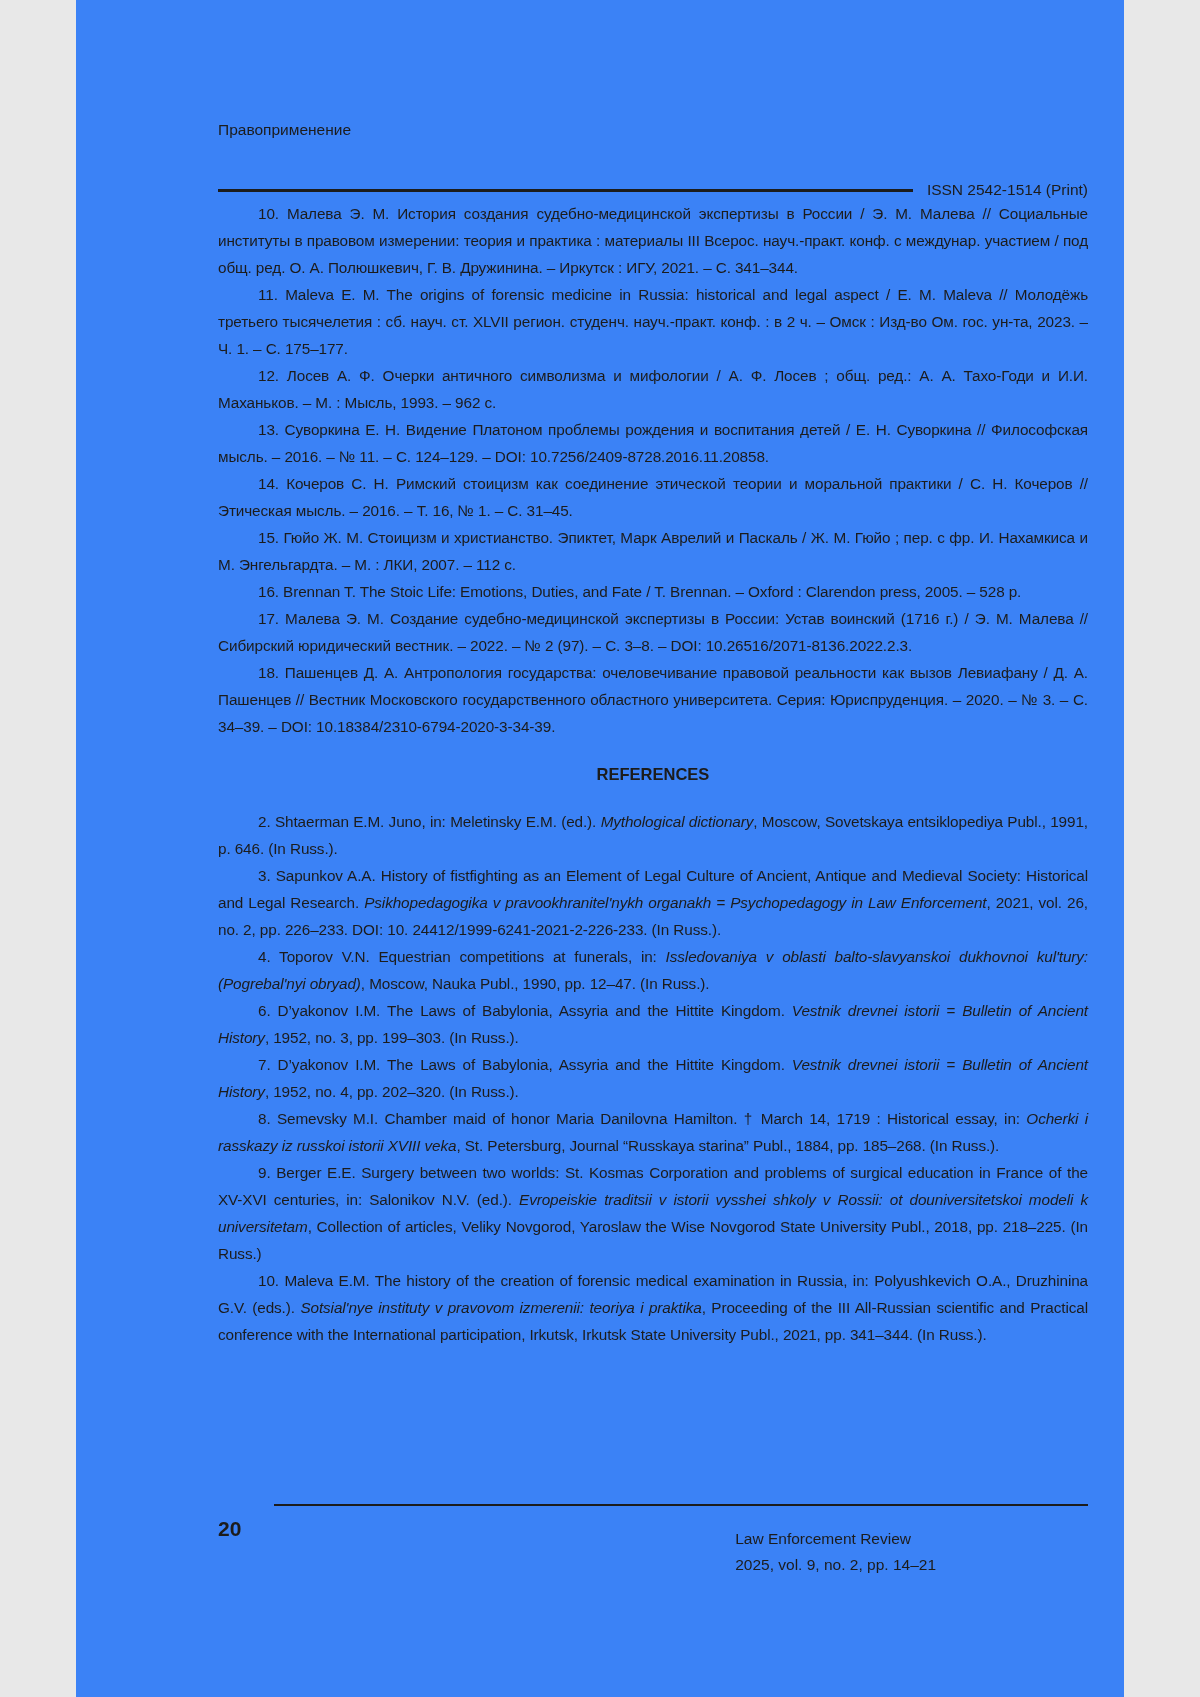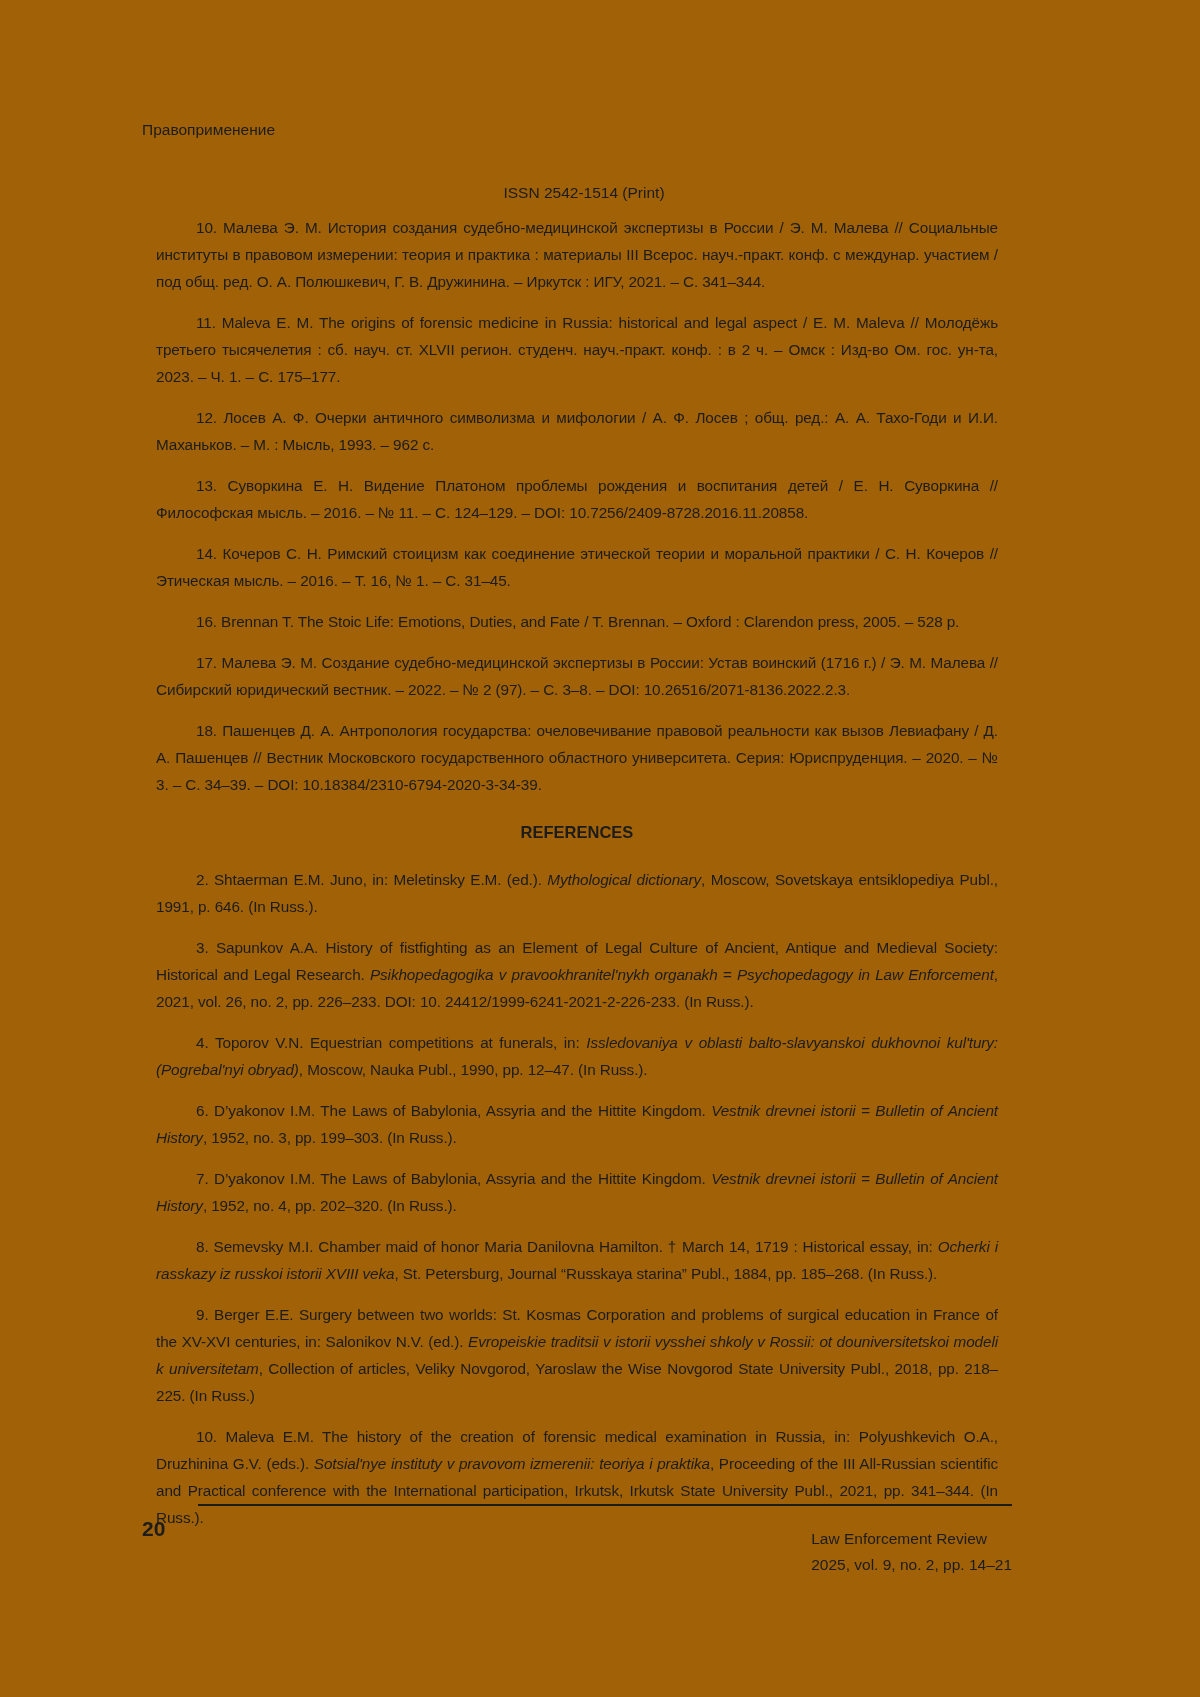--- a/index.html
+++ b/index.html
@@ -1,39 +1,39 @@
 <!DOCTYPE html>
 <html><head>
 <meta charset="utf-8">
 <style>
   html,body { margin:0; padding:0; background:#e8e8e8; }
   .page {
     position:relative;
-    width:1200px; height:1697px;
+    width:1048px; height:1697px;
     margin:0 auto;
-    background:#a16207;
+    background:#3b82f6;
     color:#1c1c1c;
     font-family:"Liberation Sans", sans-serif;
     overflow:hidden;
   }
   .header { position:absolute; left:142px; top:116px; width:870px; }
   .header .hline { font-size:15.5px; line-height:28px; white-space:nowrap; }
   .rule-row {
     position:absolute; left:142px; top:178px; width:870px;
-    display:flex; align-items:center; height:24px;flex-direction:column;
+    display:flex; align-items:center; height:24px;
   }
   .rule { flex:1; height:3px; background:#1c1c1c; }
   .issn { margin-left:14px; font-size:15.5px; white-space:nowrap; }
 
   .body-col {
     position:absolute; left:142px; top:200px; width:870px;
     font-size:15.3px; line-height:27px; text-align:justify;
     letter-spacing:-0.1px;
   }
-  .ref { margin:14px; text-indent:40px; }
+  .ref { margin:0; text-indent:40px; }
   .it { font-style:italic; }
   .refs-heading {
     text-align:center; font-weight:bold; 
     font-size:16.5px; line-height:27px; margin:21px 0 20px 0;
     letter-spacing:0;
   }
 
   .footer-rule-row {
     position:absolute; left:142px; top:1490px; width:870px;
     display:flex; align-items:center; height:30px;
@@ -59,20 +59,21 @@
     <div class="issn">ISSN 2542-1514 (Print)</div>
   </div>
 
   <div class="body-col">
     <div>
         <p class="ref"><span>10. Малева Э. М. История создания судебно-медицинской экспертизы в России / Э. М. Малева // Социальные институты в правовом измерении: теория и практика : материалы III Всерос. науч.-практ. конф. с междунар. участием / под общ. ред. О. А. Полюшкевич, Г. В. Дружинина. – Иркутск : ИГУ, 2021. – С. 341–344.</span></p>
         <p class="ref"><span>11. Maleva E. M. The origins of forensic medicine in Russia: historical and legal aspect / E. M. Maleva // Молодёжь третьего тысячелетия : сб. науч. ст. XLVII регион. студенч. науч.-практ. конф. : в 2 ч. – Омск : Изд-во Ом. гос. ун-та, 2023. – Ч. 1. – С. 175–177.</span></p>
         <p class="ref"><span>12. Лосев А. Ф. Очерки античного символизма и мифологии / А. Ф. Лосев ; общ. ред.: А. А. Тахо-Годи и И.И. Маханьков. – М. : Мысль, 1993. – 962 с.</span></p>
         <p class="ref"><span>13. Суворкина Е. Н. Видение Платоном проблемы рождения и воспитания детей / Е. Н. Суворкина // Философская мысль. – 2016. – № 11. – С. 124–129. – DOI: 10.7256/2409-8728.2016.11.20858.</span></p>
         <p class="ref"><span>14. Кочеров С. Н. Римский стоицизм как соединение этической теории и моральной практики / С. Н. Кочеров // Этическая мысль. – 2016. – Т. 16, № 1. – С. 31–45.</span></p>
+        <p class="ref"><span>15. Гюйо Ж. М. Стоицизм и христианство. Эпиктет, Марк Аврелий и Паскаль / Ж. М. Гюйо ; пер. с фр. И. Нахамкиса и М. Энгельгардта. – М. : ЛКИ, 2007. – 112 с.</span></p>
         <p class="ref"><span>16. Brennan T. The Stoic Life: Emotions, Duties, and Fate / T. Brennan. – Oxford : Clarendon press, 2005. – 528 p.</span></p>
         <p class="ref"><span>17. Малева Э. М. Создание судебно-медицинской экспертизы в России: Устав воинский (1716 г.) / Э. М. Малева // Сибирский юридический вестник. – 2022. – № 2 (97). – С. 3–8. – DOI: 10.26516/2071-8136.2022.2.3.</span></p>
         <p class="ref"><span>18. Пашенцев Д. А. Антропология государства: очеловечивание правовой реальности как вызов Левиафану / Д. А. Пашенцев // Вестник Московского государственного областного университета. Серия: Юриспруденция. – 2020. – № 3. – С. 34–39. – DOI: 10.18384/2310-6794-2020-3-34-39.</span></p>
       </div>
     <div class="refs-heading">REFERENCES</div>
     <div>
         <p class="ref"><span>2. Shtaerman E.M. Juno, in: Meletinsky E.M. (ed.). </span><span class="it">Mythological dictionary</span><span>, Moscow, Sovetskaya entsiklopediya Publ., 1991, p. 646. (In Russ.).</span></p>
         <p class="ref"><span>3. Sapunkov A.A. History of fistfighting as an Element of Legal Culture of Ancient, Antique and Medieval Society: Historical and Legal Research. </span><span class="it">Psikhopedagogika v pravookhranitel'nykh organakh = Psychopedagogy in Law Enforcement</span><span>, 2021, vol. 26, no. 2, pp. 226–233. DOI: 10. 24412/1999-6241-2021-2-226-233. (In Russ.).</span></p>
         <p class="ref"><span>4. Toporov V.N. Equestrian competitions at funerals, in: </span><span class="it">Issledovaniya v oblasti balto-slavyanskoi dukhovnoi kul'tury: (Pogrebal'nyi obryad)</span><span>, Moscow, Nauka Publ., 1990, pp. 12–47. (In Russ.).</span></p>
         <p class="ref"><span>6. D’yakonov I.M. The Laws of Babylonia, Assyria and the Hittite Kingdom. </span><span class="it">Vestnik drevnei istorii = Bulletin of Ancient History</span><span>, 1952, no. 3, pp. 199–303. (In Russ.).</span></p>

